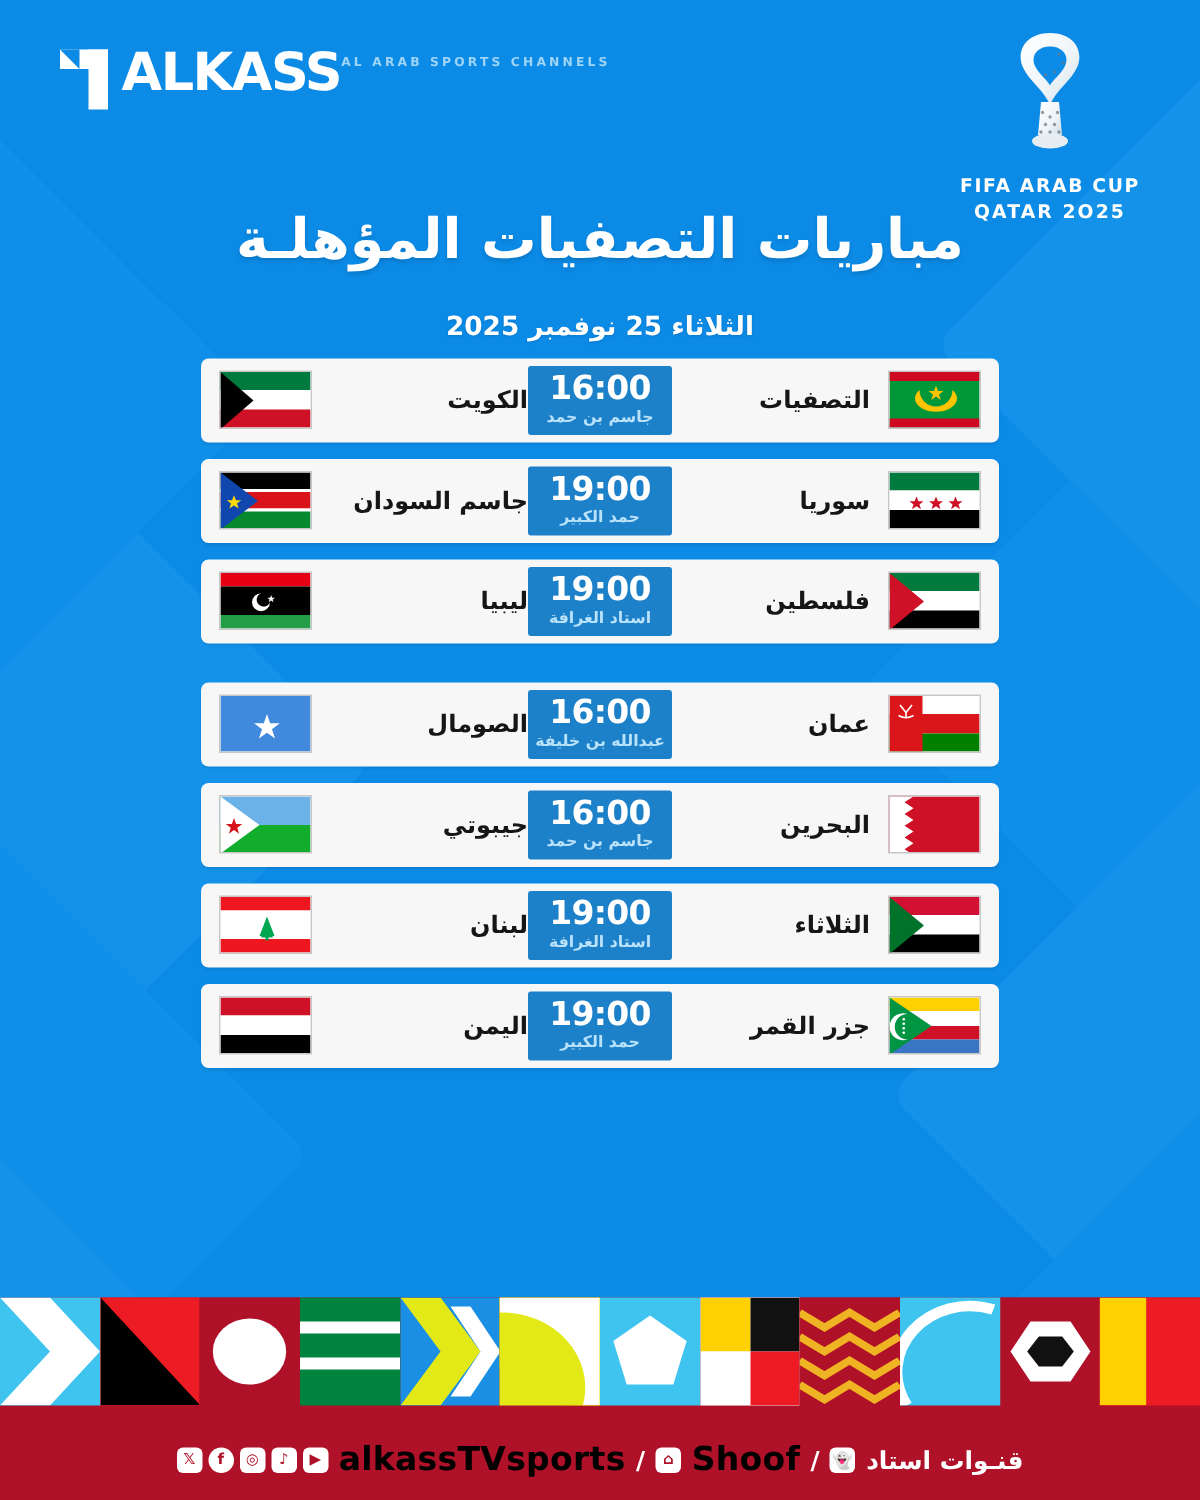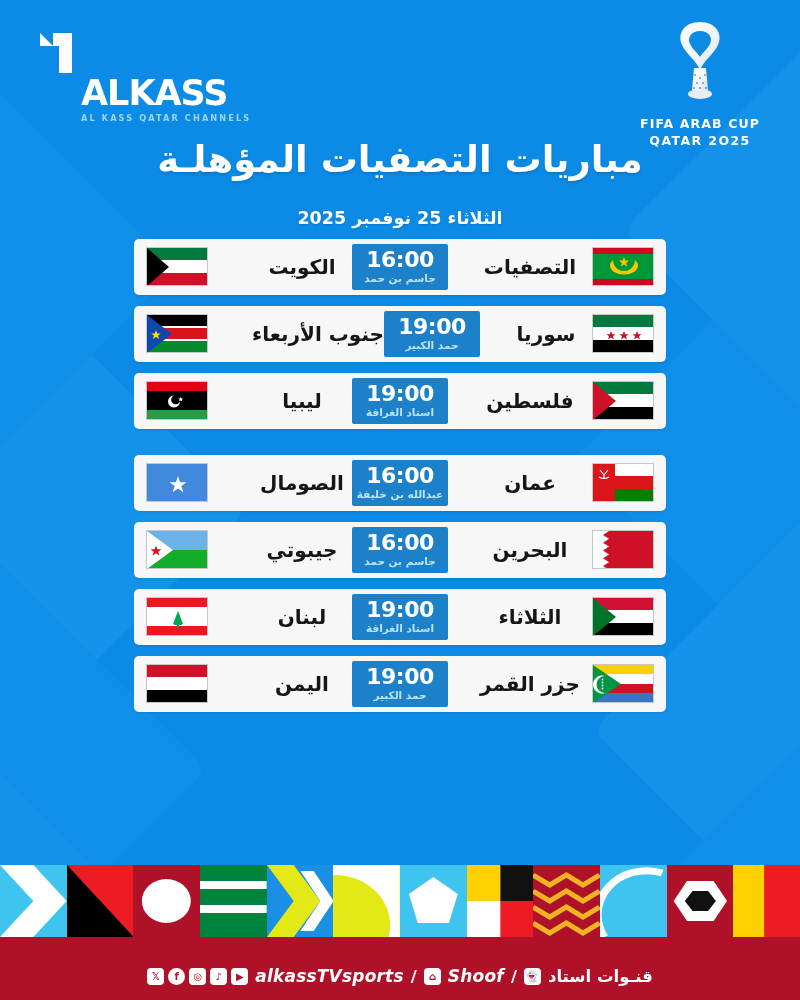--- a/index.html
+++ b/index.html
@@ -31,21 +31,21 @@
 
   
   .header{position:relative;height:130px;}
   .logo{position:absolute;left:40px;top:33px;display:flex;align-items:flex-start;gap:9px;}
   .logo-mark{width:32px;height:40px;position:relative;}
   .logo-mark .bar{position:absolute;background:#fff;}
   .logo-mark .bar.top{left:0;top:0;width:32px;height:13px;}
   .logo-mark .bar.stem{right:0;top:0;width:13px;height:40px;}
   .logo-mark .notch{position:absolute;left:0;top:0;width:0;height:0;
       border-left:13px solid transparent;border-top:13px solid #0b8ae6;}
-  .logo-txt{display:flex;flex-direction:column;margin-top:44px;}
+  .logo-txt{display:flex;flex-direction:row;}
   .logo-word{color:#fff;font-weight:900;font-size:35px;letter-spacing:-1px;line-height:0.95;
       font-family:"DejaVu Sans","Liberation Sans",sans-serif;}
   .logo-sub{color:#9ed4f6;font-size:8.2px;letter-spacing:2.1px;font-weight:700;margin-top:3px;}
 
   
   .fifa{position:absolute;right:38px;top:18px;width:124px;text-align:center;}
   .fifa svg{display:block;margin:0 auto;}
   .fifa .l1{color:#fff;font-weight:800;font-size:12.5px;letter-spacing:1.1px;margin-top:2px;}
   .fifa .l2{color:#fff;font-weight:700;font-size:12.5px;letter-spacing:1.4px;margin-top:2px;}
 
@@ -69,24 +69,23 @@
   .sec2{margin-top:26px;}
 
   .match{
     width:532px;height:56px;margin:0 auto 11px;
     background:#f7f7f7;border-radius:5px;
     display:flex;align-items:center;direction:rtl;
     box-shadow:0 1px 2px rgba(0,0,0,.10);
   }
   .m-flag{width:86px;display:flex;justify-content:center;align-items:center;}
   .m-name{
-    flex:1;text-align:center;color:#161616;
-    font-size:20px;font-weight:800;direction:rtl;
+    flex:1;text-align:right;color:#161616;
+    font-size:16px;font-weight:800;direction:rtl;
     white-space:nowrap;
-    margin-left:32px;
   }
   .m-time{
     width:96px;min-width:96px;height:46px;background:#1d81c9;
     display:flex;flex-direction:column;align-items:center;justify-content:center;
     border-radius:2px;
   }
   .m-time .t{color:#fff;font-size:22px;font-weight:900;line-height:1;letter-spacing:-.5px;
       font-family:"DejaVu Sans","Liberation Sans",sans-serif;}
   .m-time .v{color:#b9e2fb;font-size:10.5px;font-weight:700;direction:rtl;margin-top:2px;line-height:1;
       white-space:nowrap;}
@@ -105,21 +104,21 @@
      background:#ae1128;z-index:1;}
   .band{z-index:2;}
   .foot-row{position:absolute;left:0;bottom:14px;width:800px;
      display:flex;align-items:center;justify-content:center;gap:7px;z-index:3;
      direction:ltr;}
   .soc{display:flex;align-items:center;gap:4px;}
   .soc .ic{width:17px;height:17px;background:#fff;border-radius:4px;color:#ae1128;
      display:flex;align-items:center;justify-content:center;font-size:10px;font-weight:900;
      font-family:"DejaVu Sans","Liberation Sans",sans-serif;}
   .soc .ic.circle{border-radius:50%;}
-  .handle{color:#ffffff;font-size:17px;font-weight:700;letter-spacing:.2px;font-style:italic;}
+  .handle{color:#000000;font-size:22px;font-weight:700;letter-spacing:.2px;}
   .sep{color:#fff;font-size:16.5px;font-weight:600;}
   .ar-handle{color:#fff;font-size:16.5px;font-weight:700;direction:rtl;}
 </style>
 </head>
 <body>
 
 <div class="page">
 
   <div class="bg-texture">
     <div class="chev c1"></div>
@@ -134,21 +133,21 @@
 
   <div class="header">
     <div class="logo">
       <div class="logo-mark">
         <div class="bar top"></div>
           <div class="bar stem"></div>
           <div class="notch"></div>
       </div>
       <div class="logo-txt">
         <div class="logo-word">ALKASS</div>
-        <div class="logo-sub">AL KASS QATAR CHANNELS</div>
+        <div class="logo-sub">AL ARAB SPORTS CHANNELS</div>
       </div>
     </div>
 
     <div class="fifa">
       <svg width="72" height="96" viewBox="0 0 72 96">
         <defs>
           <linearGradient id="tg" x1="0" y1="0" x2="1" y2="1">
             <stop offset="0%" stop-color="#ffffff"></stop>
               <stop offset="60%" stop-color="#eef4f8"></stop>
             <stop offset="100%" stop-color="#cfdde6"></stop>
@@ -228,21 +227,21 @@
                 <polygon points="44,16 45.3,19.2 48.6,19.2 46,21.3 47,24.5 44,22.5 41,24.5 42,21.3 39.4,19.2 42.7,19.2"></polygon>
               </g>
             </svg>
           </div>
         </div>
         <div class="m-name">سوريا</div>
         <div class="m-time">
           <span class="t">19:00</span>
           <span class="v">حمد الكبير</span>
         </div>
-        <div class="m-name">جنوب الأربعاء</div>
+        <div class="m-name">جاسم السودان</div>
         <div class="m-flag">
           <div class="flag">
             <div class="s" style="top:0;height:30%;background:#000"></div>
             <div class="s" style="top:30%;height:6%;background:#fff"></div>
             <div class="s" style="top:36%;height:28%;background:#da121a"></div>
             <div class="s" style="top:64%;height:6%;background:#fff"></div>
             <div class="s" style="top:70%;height:30%;background:#078930"></div>
             <div class="tri" style="left:0;top:0;border-top:19.5px solid transparent;border-bottom:19.5px solid transparent;border-left:25px solid #0f47af"></div>
             <svg style="position:absolute;left:0;top:0" width="62" height="39" viewBox="0 0 62 39">
               <polygon points="9,15.2 10.3,18.5 13.8,18.5 11,20.6 12.1,24 9,22 5.9,24 7,20.6 4.2,18.5 7.7,18.5" fill="#fcdd09"></polygon>

